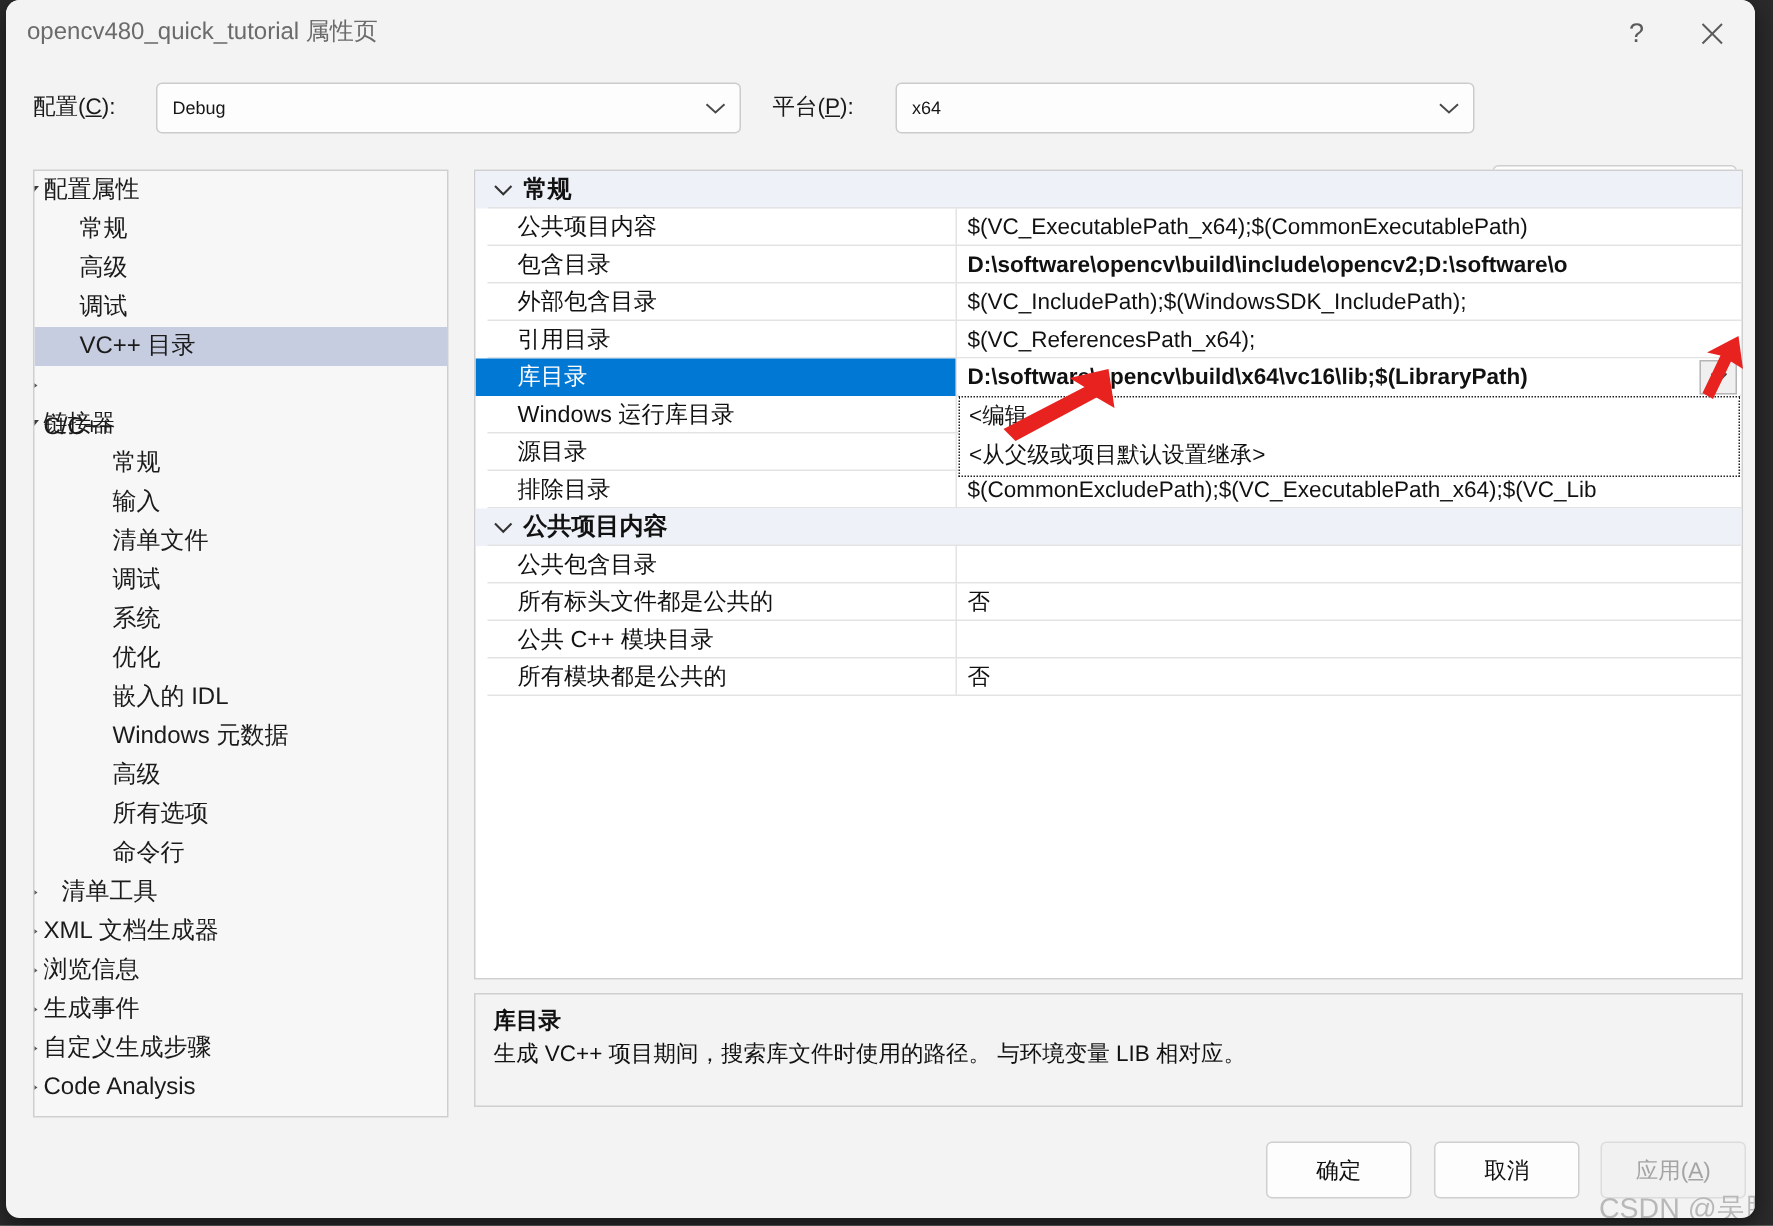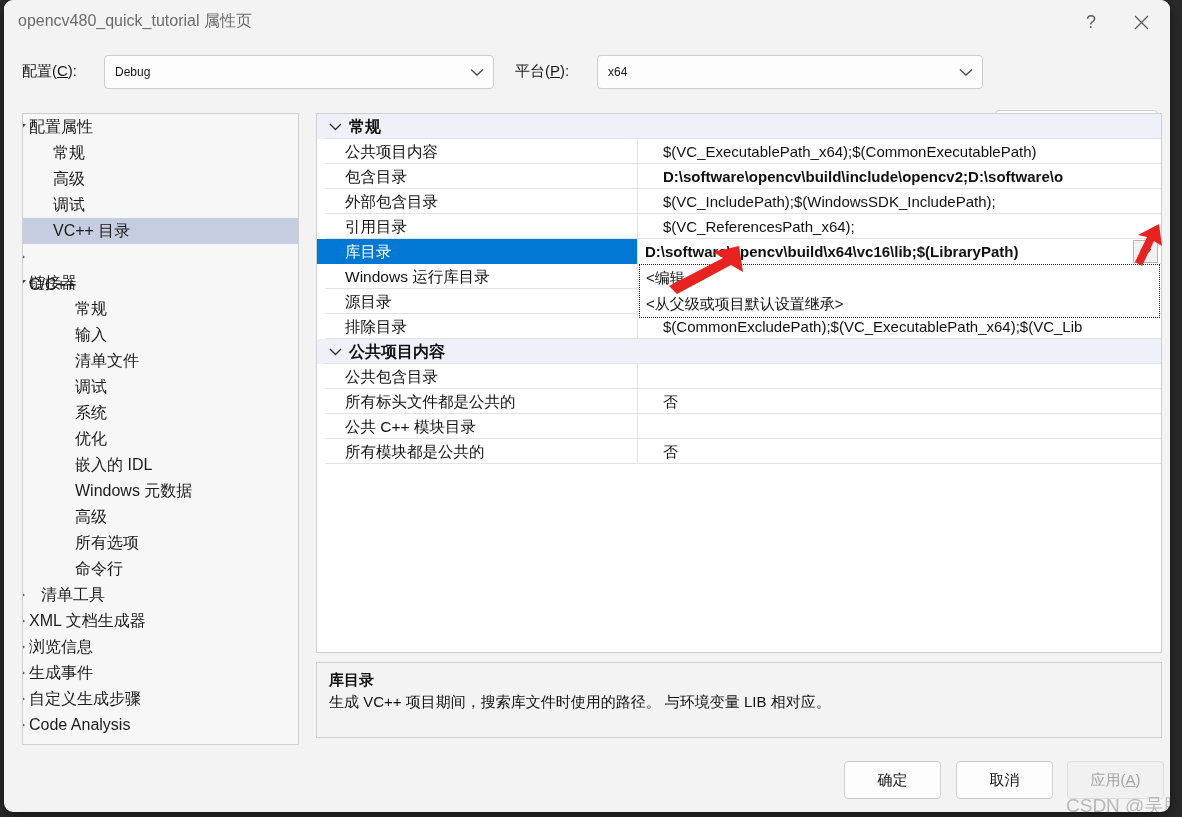--- a/index.html
+++ b/index.html
@@ -97,21 +97,21 @@
     overflow: hidden;
   }
   .grow { position: absolute; left: 0; width: 100%; height: 25px; }
   .grow .gname {
     position: absolute; left: 0; top: 0; width: 320px; height: 25px;
     line-height: 25px; font-size: 15.5px; color: #111; padding-left: 28px;
     white-space: nowrap; overflow: hidden;
   }
   .grow .gval {
     position: absolute; left: 322px; top: 0; right: 0; height: 25px;
-    line-height: 25px; font-size: 15px; color: #111; padding-left: 24px;
+    line-height: 25px; font-size: 15px; color: #111; padding-left: 6px;
     white-space: nowrap; overflow: hidden;
   }
   .grow.cat { background: #eef2f8; }
   .grow.cat .gname { font-weight: bold; font-size: 16px; padding-left: 32px; }
   .grow.cat .catchev {
     position: absolute; left: 12px; top: 0; height: 25px;
     display: flex; align-items: center; color: #333;
   }
   .grow .hline {
     position: absolute; left: 8px; right: 0; bottom: 0; height: 1px;

